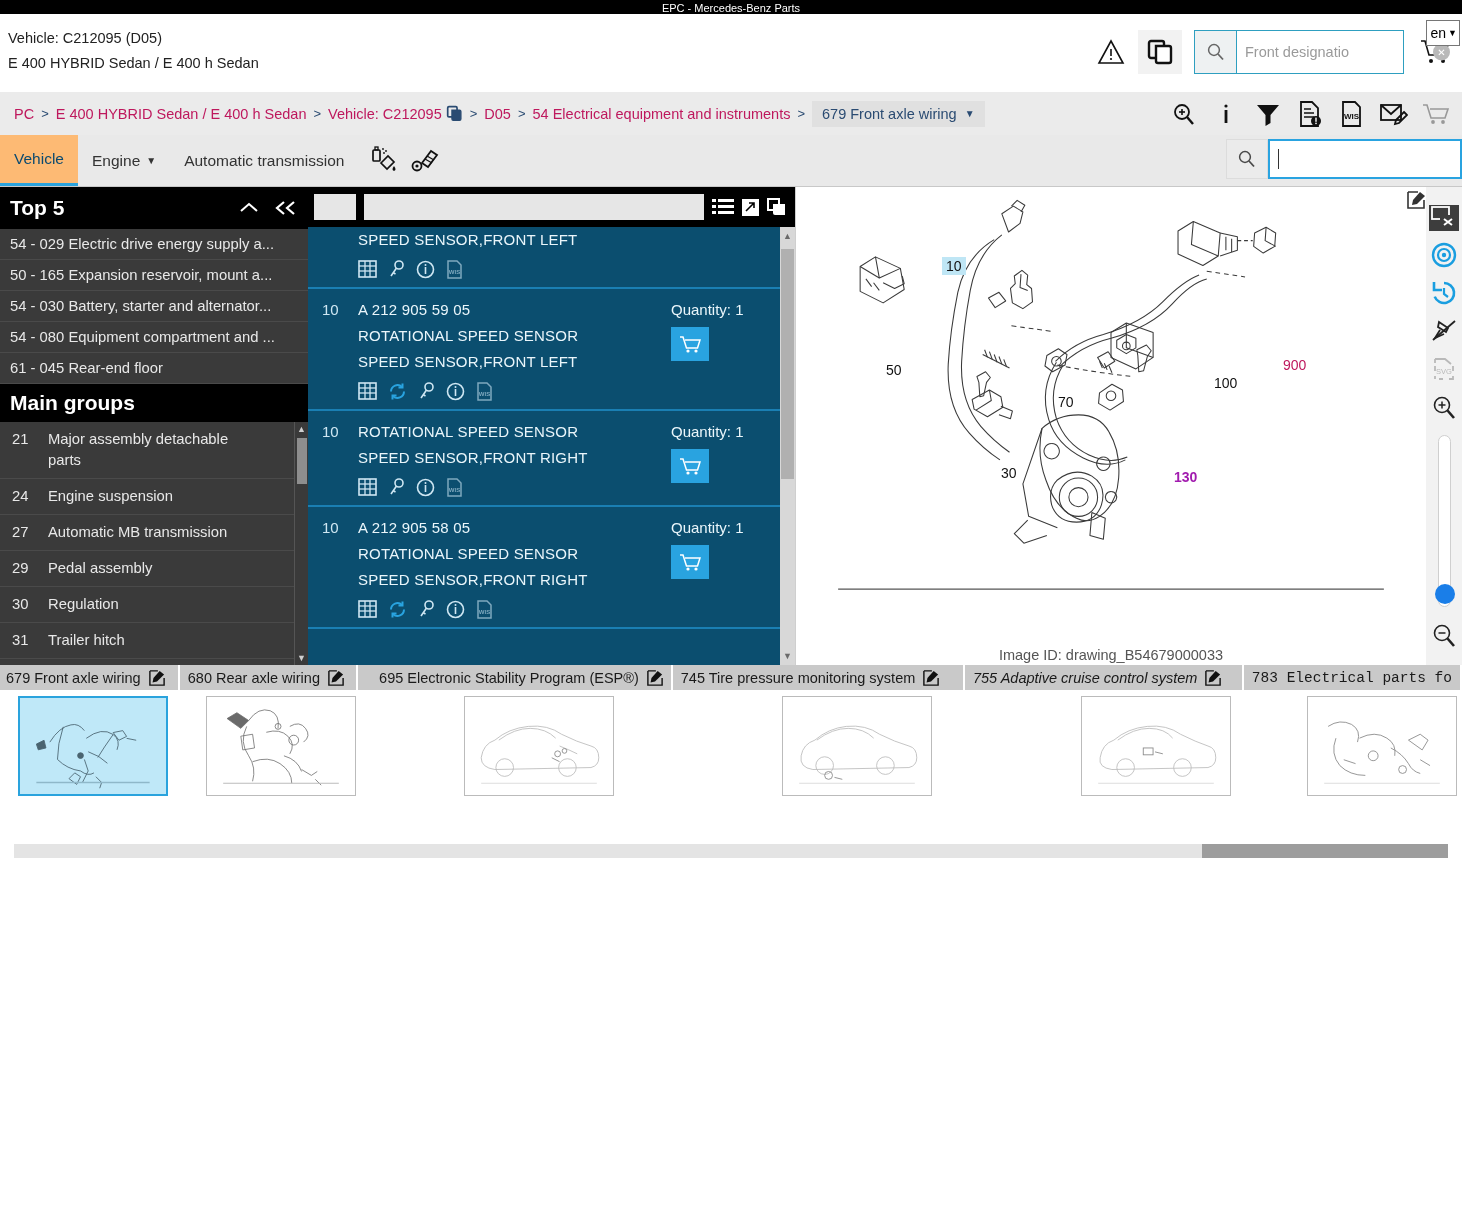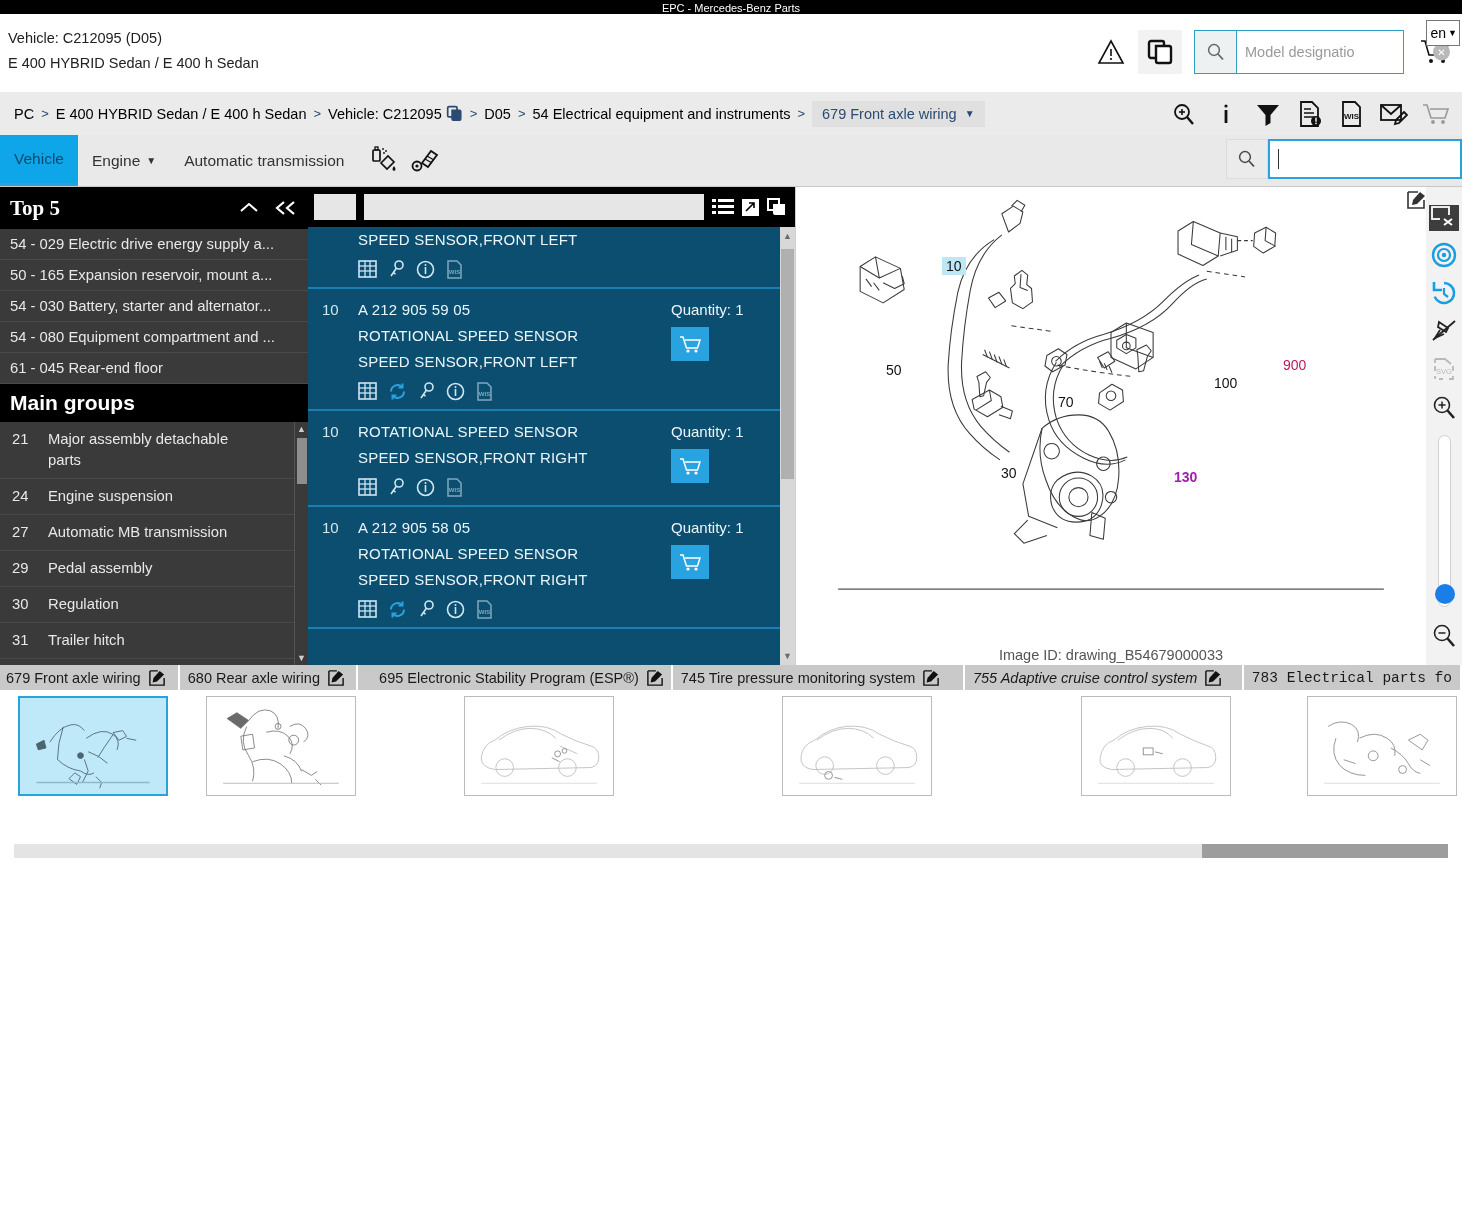--- a/index.html
+++ b/index.html
@@ -65,42 +65,42 @@
   }
 
   
   .crumbbar {
     height: 43px; background: #ebebeb;
     display: flex; align-items: center; padding: 0 4px 0 14px;
     position: relative;
   }
   .crumbs { display: flex; align-items: center; flex: 1; overflow: hidden; }
   .crumb {
-    font-size: 14.5px; color: #000000; white-space: nowrap;
+    font-size: 14.5px; color: #be185d; white-space: nowrap;
   }
   .crumb.sep { color: #2a4b72; margin: 0 7px; font-size: 13px; }
   .crumb-chip {
     background: #e0e0e0; padding: 5px 10px; font-size: 14.5px; color: #2a4b72;
     display: flex; align-items: center; gap: 8px; white-space: nowrap;
   }
   .crumb-inline-icon { display:inline-flex; vertical-align: middle; margin-left: 4px;}
   .crumb-tools { display: flex; align-items: center; gap: 14px; padding-right: 8px;}
   .crumb-tools .ti { display:flex; align-items:center; justify-content:center; width: 28px; height: 28px;}
 
   
   .tabbar {
     height: 52px; background: #e9e9e9; display: flex; align-items: stretch;
     border-bottom: 1px solid #c8c8c8; position: relative;
   }
   .tab {
     display: flex; align-items: center; padding: 0 14px;
     font-size: 15.5px; color: #333; cursor: pointer;
   }
   .tab.active {
-    background: #0ea5e9; color: #0b4a6f; border-bottom: 3px solid #2aa3dd;
+    background: #fdba74; color: #0b4a6f; border-bottom: 3px solid #2aa3dd;
   }
   .tab .caret { margin-left: 6px; font-size: 10px; }
   .tabicons { display: flex; align-items: center; gap: 12px; padding-left: 10px;}
   .search-main {
     position: absolute; right: 0; top: 4px;
     display: flex; height: 40px; width: 236px;
   }
   .search-main .mag {
     width: 42px; background: #ebebeb; border: 1px solid #dcdcdc;
     display:flex; align-items:center; justify-content:center;
@@ -113,21 +113,20 @@
 
   
   .workarea { display: flex; height: 478px; background: #fff; }
 
   
   .sidebar { width: 308px; background: #3a3a3a; display: flex; flex-direction: column; }
   .sb-head {
     background: #000; color: #fff; font-size: 21px; font-weight: bold;
     padding: 8px 10px; display: flex; align-items: center; justify-content: space-between;
     height: 42px;
-    font-family: Liberation Serif, serif;
   }
   .sb-head-icons { display: flex; gap: 14px; align-items: center; font-weight: normal; }
   .sb-item {
     color: #e8e8e8; font-size: 14.8px; padding: 7px 10px;
     border-bottom: 1px solid #4a4a4a; white-space: nowrap; overflow: hidden;
     text-overflow: ellipsis;
   }
   .sb-head2 {
     background: #000; color: #fff; font-size: 21px; font-weight: bold;
     padding: 7px 10px; height: 38px;
@@ -262,21 +261,21 @@
           </svg>
       </span>
     </div>
     <div class="model-search">
       <div class="mag">
         <svg width="20" height="20" viewBox="0 0 20 20">
             <circle cx="8" cy="8" r="5.4" fill="none" stroke="#666" stroke-width="1.5"></circle>
             <line x1="12" y1="12" x2="17" y2="17.5" stroke="#666" stroke-width="1.8"></line>
           </svg>
       </div>
-      <div class="inp" title="Model designatio">Model designatio</div>
+      <div class="inp" title="Model designatio">Front designatio</div>
       <div class="clear-x">✕</div>
     </div>
     <div class="cart-head">
       <svg width="34" height="30" viewBox="0 0 34 30">
           <path d="M2 4 h4 l4 14 h15 l4 -10 h-20" fill="none" stroke="#111" stroke-width="1.6"></path>
           <circle cx="12" cy="24" r="2" fill="#111"></circle>
           <circle cx="24" cy="24" r="2" fill="#111"></circle>
           <path d="M26 2 v7 M23 6 l3 3 l3 -3" fill="none" stroke="#111" stroke-width="1.6"></path>
         </svg>
     </div>

